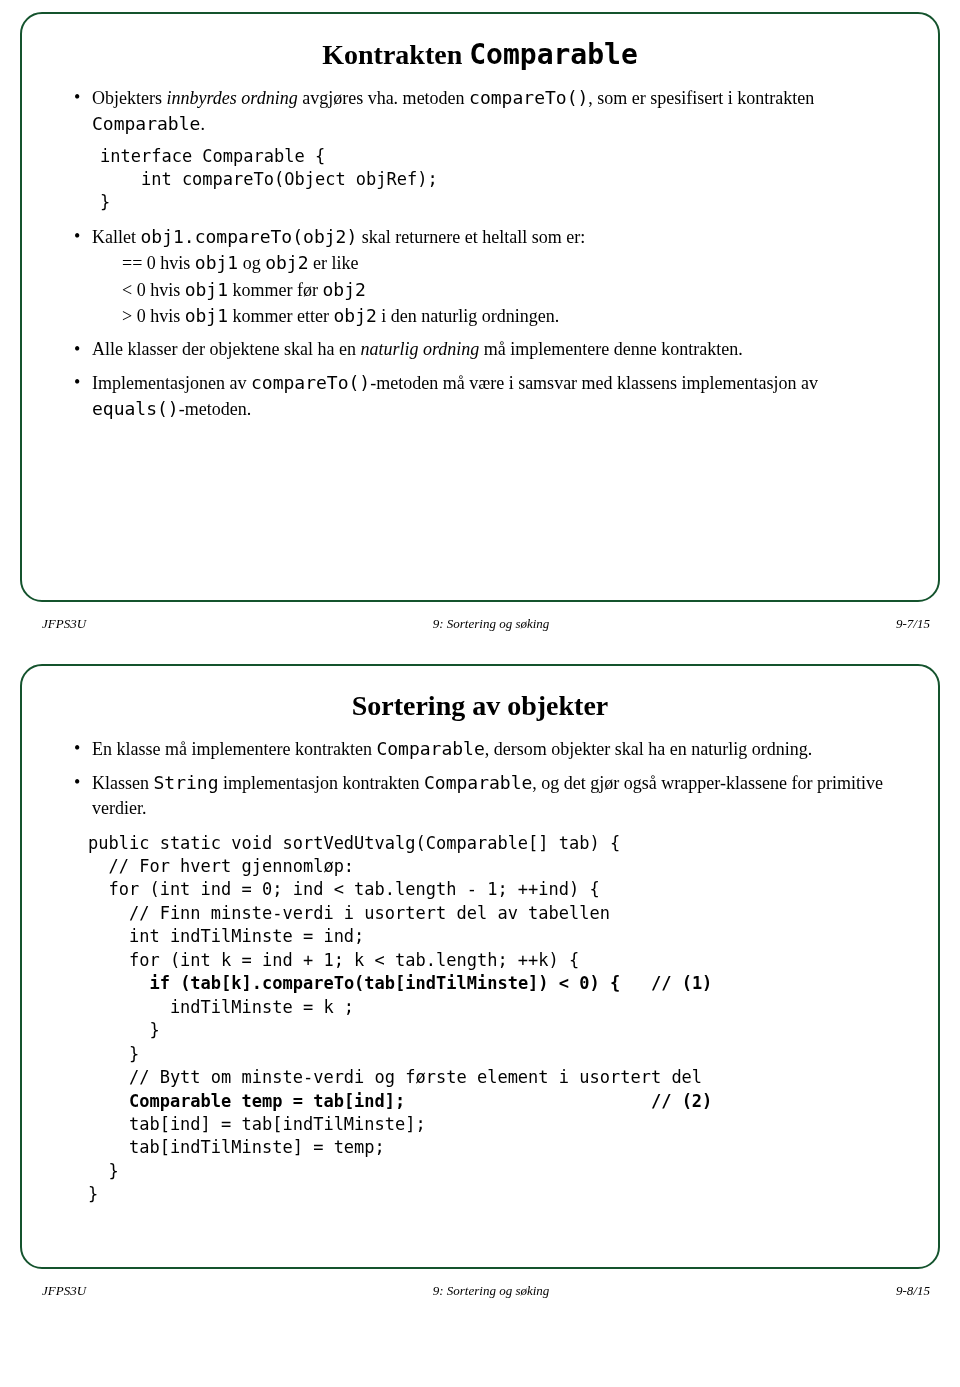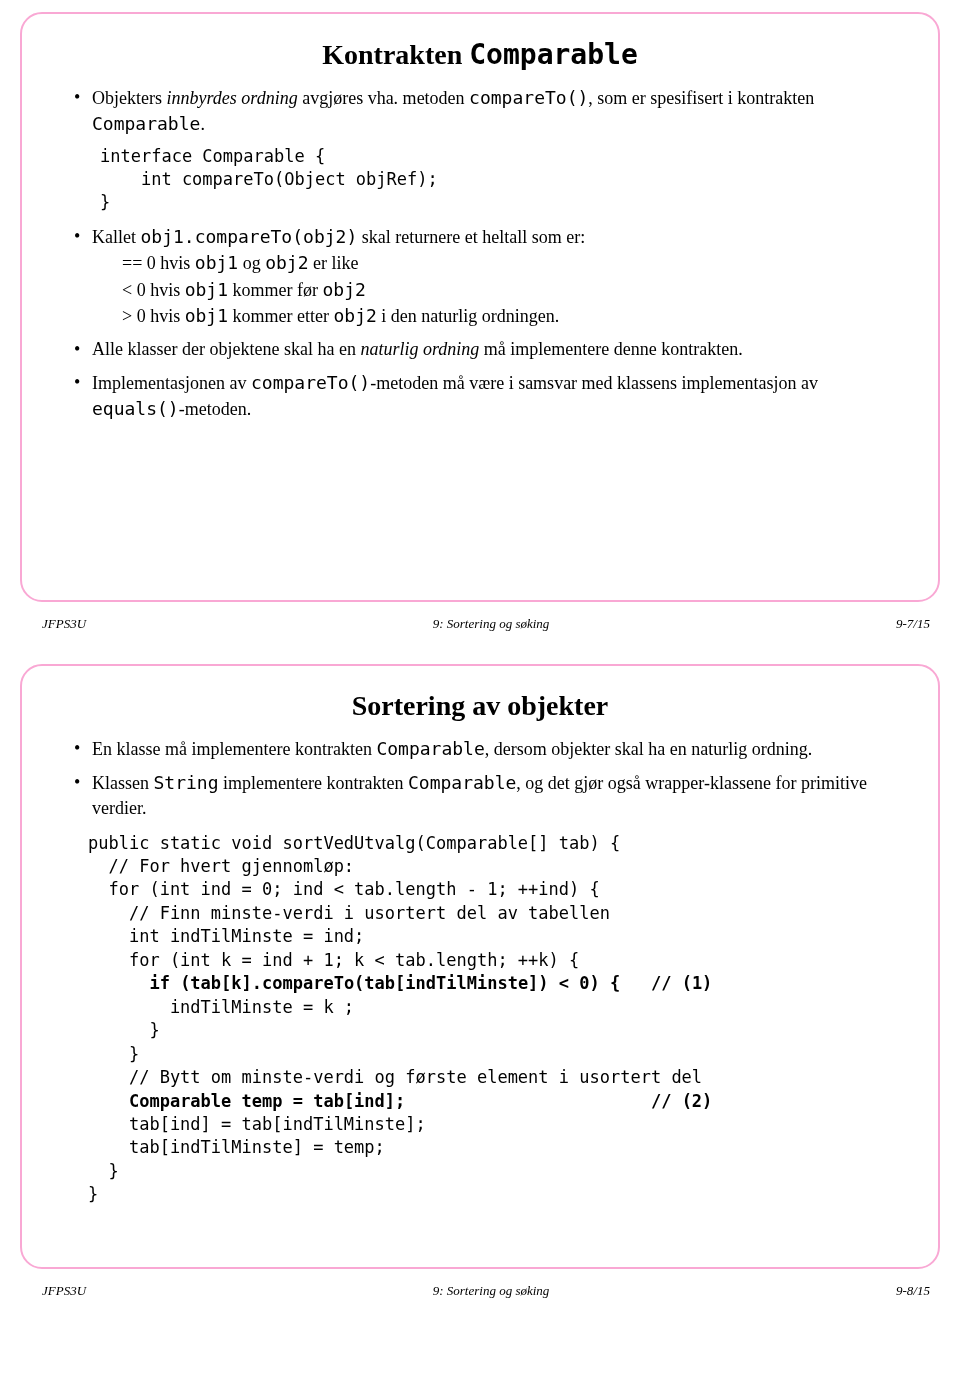--- a/index.html
+++ b/index.html
@@ -7,21 +7,21 @@
     background: #ffffff;
     font-family: "Palatino Linotype", Palatino, "Book Antiqua", Georgia, serif;
     width: 960px;
     margin: 0 auto;
     color: #000;
   }
   .slide-wrapper {
     padding: 12px 20px 8px 20px;
   }
   .slide {
-    border: 2px solid #f9a8d4;
+    border: 2px solid #14532d;
     border-radius: 22px;
     padding: 24px 48px 60px 48px;
     min-height: 590px;
     position: relative;
   }
   .slide-title {
     text-align: center;
     font-size: 28px;
     font-weight: bold;
     margin-bottom: 14px;
@@ -107,21 +107,21 @@
 
 <div class="slide-wrapper">
   <div class="slide">
     <div class="slide-title">Sortering av objekter</div>
     <div class="content">
       <ul class="outer">
         <li>
           <span>En klasse må implementere kontrakten </span><span class="mono">Comparable</span><span>, dersom objekter skal ha en naturlig ordning.</span>
         </li>
         <li>
-          <span>Klassen </span><span class="mono">String</span><span> implementere kontrakten </span><span class="mono">Comparable</span><span>, og det gjør også wrapper-klassene for primitive verdier.</span>
+          <span>Klassen </span><span class="mono">String</span><span> implementasjon kontrakten </span><span class="mono">Comparable</span><span>, og det gjør også wrapper-klassene for primitive verdier.</span>
         </li>
       </ul>
 <div class="codeblock2"><span>public static void sortVedUtvalg(Comparable[] tab) {</span>
 <span>  // For hvert gjennomløp:</span>
 <span>  for (int ind = 0; ind &lt; tab.length - 1; ++ind) {</span>
 <span>    // Finn minste-verdi i usortert del av tabellen</span>
 <span>    int indTilMinste = ind;</span>
 <span>    for (int k = ind + 1; k &lt; tab.length; ++k) {</span>
 <span>      </span><span class="bold">if (tab[k].compareTo(tab[indTilMinste]) &lt; 0) {</span><span class="bold">   // (1)</span>
 <span>        indTilMinste = k ;</span>

